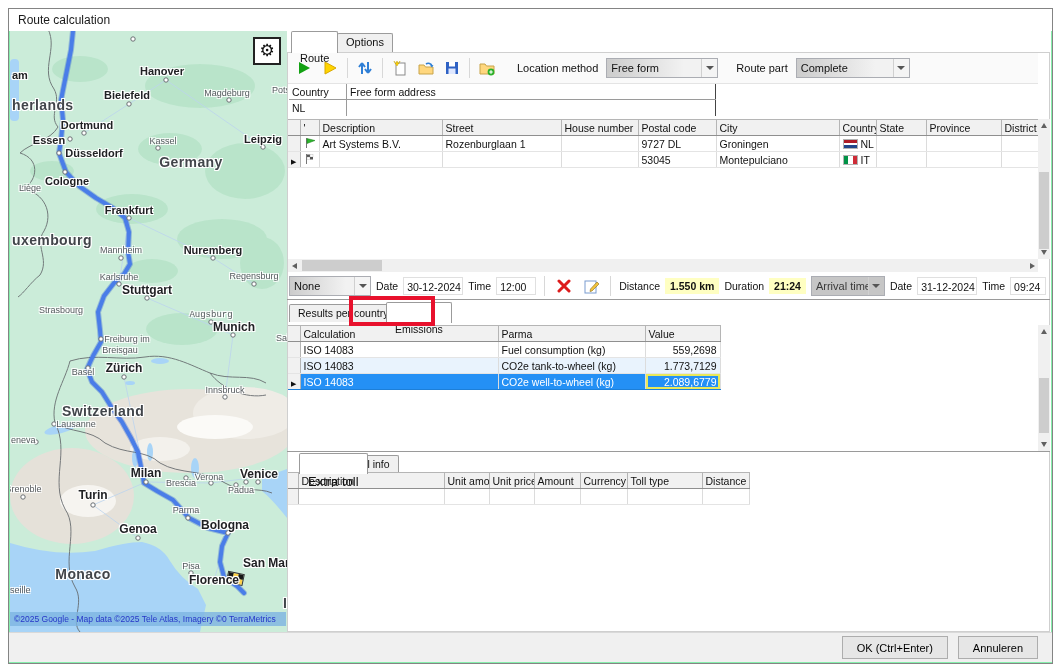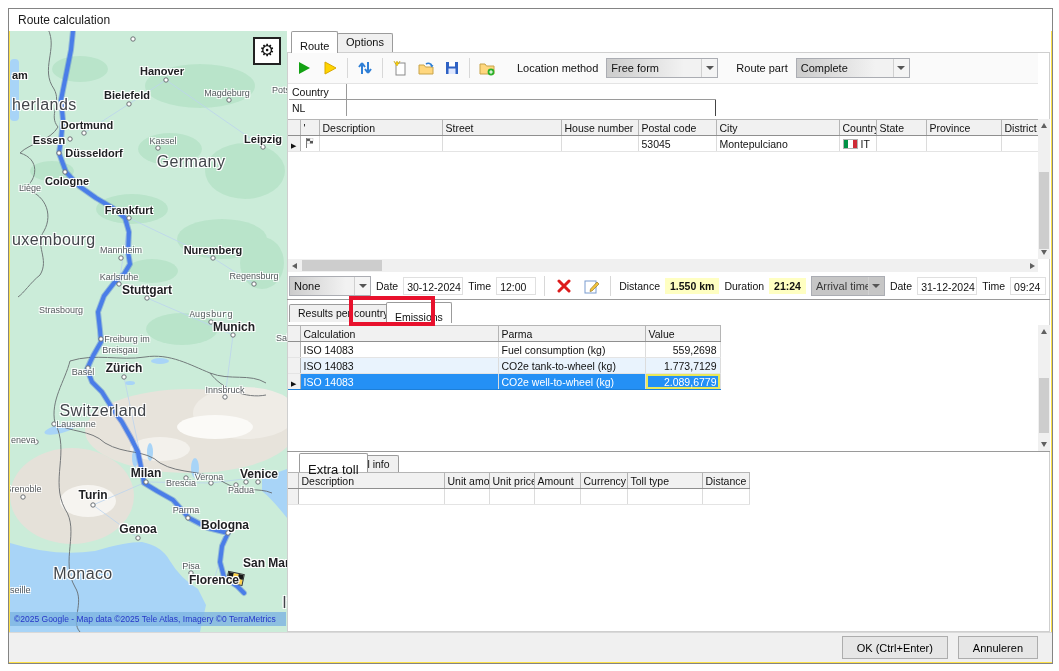--- a/index.html
+++ b/index.html
@@ -1,46 +1,46 @@
 <!DOCTYPE html>
 <html><head>
 <meta charset="utf-8">
 <style>
   html,body{margin:0;padding:0;}
   body{width:1059px;height:671px;position:relative;overflow:hidden;background:#fff;
        font-family:"Liberation Sans",sans-serif;font-size:11px;color:#111;}
-  .window{position:absolute;left:8px;top:8px;width:1043px;height:654px;background:#fde047;
+  .window{position:absolute;left:8px;top:8px;width:1043px;height:654px;background:#86efac;
           border:1px solid #848484;}
   .titlebar{position:absolute;left:0;top:0;right:0;height:22px;background:#fff;
             font-size:12px;line-height:22px;padding-left:9px;color:#1a1a1a;}
   
   .map-panel{position:absolute;left:1px;top:22px;width:277px;height:601px;overflow:hidden;
              background:#cbecd9;}
   .map-panel svg{position:absolute;left:0;top:0;}
   .mlabels{position:absolute;left:0;top:0;width:100%;height:100%;pointer-events:none;}
   .mlabel{position:absolute;transform:translate(-50%,-50%);white-space:nowrap;color:#202124;
           font-size:10px;text-shadow:1px 1px 0 #fff,-1px -1px 0 #fff,1px -1px 0 #fff,-1px 1px 0 #fff,0 0 2px #fff;}
   .mlabel.l{transform:translate(0,-50%);}
   .mlabel.city{font-size:11px;font-weight:bold;}
   .mlabel.lg{font-size:12px;}
   .mlabel.town{font-size:9px;color:#555a5e;font-weight:normal;}
-  .mlabel.country{font-size:16px;font-weight:normal;color:#41454a;letter-spacing:.4px;}
+  .mlabel.country{font-size:14px;font-weight:bold;color:#41454a;letter-spacing:.4px;}
   .map-gear{position:absolute;left:243px;top:6px;width:28px;height:28px;background:#fff;
             border:2px solid #222;box-sizing:border-box;text-align:center;line-height:23px;
             font-size:17px;color:#111;cursor:pointer;}
   .map-attrib{position:absolute;left:0px;top:581px;height:14px;width:272px;
               background:rgba(125,180,225,.8);color:#2636c8;font-size:8.5px;line-height:14px;
               padding-left:4px;white-space:nowrap;}
   
   .right-panel{position:absolute;left:278px;top:22px;width:764px;height:601px;background:#fff;overflow:hidden;}
   .rp-border{position:absolute;left:0;top:21px;right:1px;bottom:0;border:1px solid #cfcfcf;pointer-events:none;}
   .tab{position:absolute;top:2px;height:19px;box-sizing:border-box;background:#f0f0f0;
        border:1px solid #9b9b9b;border-bottom:none;border-radius:2px 2px 0 0;
        font-size:11px;padding:2px 8px 0 8px;cursor:pointer;z-index:1;white-space:nowrap;}
-  .tab.active{top:0;height:22px;background:#fff;z-index:3;padding-top:8px;}
+  .tab.active{top:0;height:22px;background:#fff;z-index:3;padding-top:20px;}
   .toolbar{position:absolute;left:1px;top:22px;right:13px;height:30px;background:#fafafa;
            border-bottom:1px solid #e4e4e4;display:flex;align-items:center;padding-left:4px;gap:2px;}
   .tbtn{width:24px;height:24px;display:flex;align-items:center;justify-content:center;cursor:pointer;}
   .tsep{width:1px;height:20px;background:#d8d8d8;margin:0 3px;}
   .tlabel{font-size:11px;margin:0 6px 0 16px;color:#111;}
   .combo{height:20px;box-sizing:border-box;border:1px solid #abadb3;display:flex;align-items:center;
          background:linear-gradient(to right,#cccccc,#f2f2f2 70%);cursor:pointer;}
   .combo .ctxt{flex:1;padding:0 4px;font-size:11px;overflow:hidden;white-space:nowrap;}
   .combo .carr{width:15px;align-self:stretch;display:flex;align-items:center;justify-content:center;
                border-left:1px solid #d0d0d0;background:#f4f4f4;}
@@ -338,20 +338,21 @@
         <span class="ctxt">Complete</span>
         <span class="carr">
             <span class="tri-d"></span>
           </span>
       </div>
     </div>
 
     <div class="ff-band">
       <div class="r hdr">
         <div class="c1">Country</div>
+        <div class="c2">Free form address</div>
       </div>
       <div class="r">
         <div class="c1">NL</div>
         <div class="c2"></div>
       </div>
     </div>
 
     <table class="grid" style="position:absolute;left:1px;top:88px;width:752px;">
       <colgroup>
         <col style="width:12px">
@@ -374,20 +375,38 @@
         <th>Street</th>
         <th>House number</th>
         <th>Postal code</th>
         <th>City</th>
         <th>Country</th>
         <th>State</th>
         <th>Province</th>
         <th>District</th>
       </tr>
       <tr>
+        <td class="sel"></td>
+        <td>
+          <svg width="12" height="12">
+            <line x1="2.5" y1="1" x2="2.5" y2="11" stroke="#777" stroke-width="1"></line>
+            <polygon points="3,1.5 11,3.5 3,6.5" fill="#2db52d" stroke="#167a16" stroke-width="0.5"></polygon>
+          </svg>
+        </td>
+        <td>Art Systems B.V.</td>
+        <td>Rozenburglaan 1</td>
+        <td></td>
+        <td>9727 DL</td>
+        <td>Groningen</td>
+        <td><span class="flag nl"></span><span>NL</span></td>
+        <td></td>
+        <td></td>
+        <td></td>
+      </tr>
+      <tr>
         <td class="sel"><span class="rowmark">▶</span></td>
         <td>
           <svg width="12" height="12">
             <line x1="2.5" y1="1" x2="2.5" y2="11" stroke="#777" stroke-width="1"></line>
             <rect x="3" y="1.5" width="3" height="2.5" fill="#555"></rect>
                 <rect x="6" y="1.5" width="3" height="2.5" fill="#fff" stroke="#999" stroke-width="0.3"></rect>
             <rect x="3" y="4" width="3" height="2.5" fill="#fff" stroke="#999" stroke-width="0.3"></rect>
                 <rect x="6" y="4" width="3" height="2.5" fill="#555"></rect>
           </svg>
         </td>

